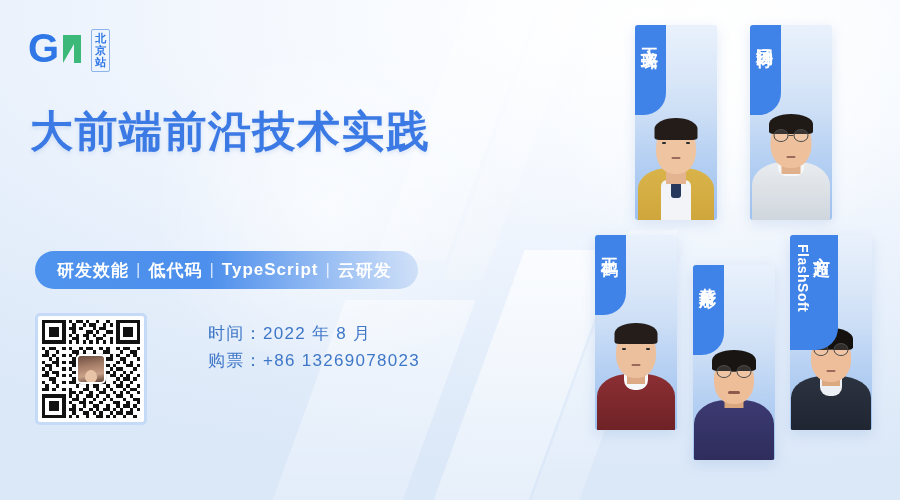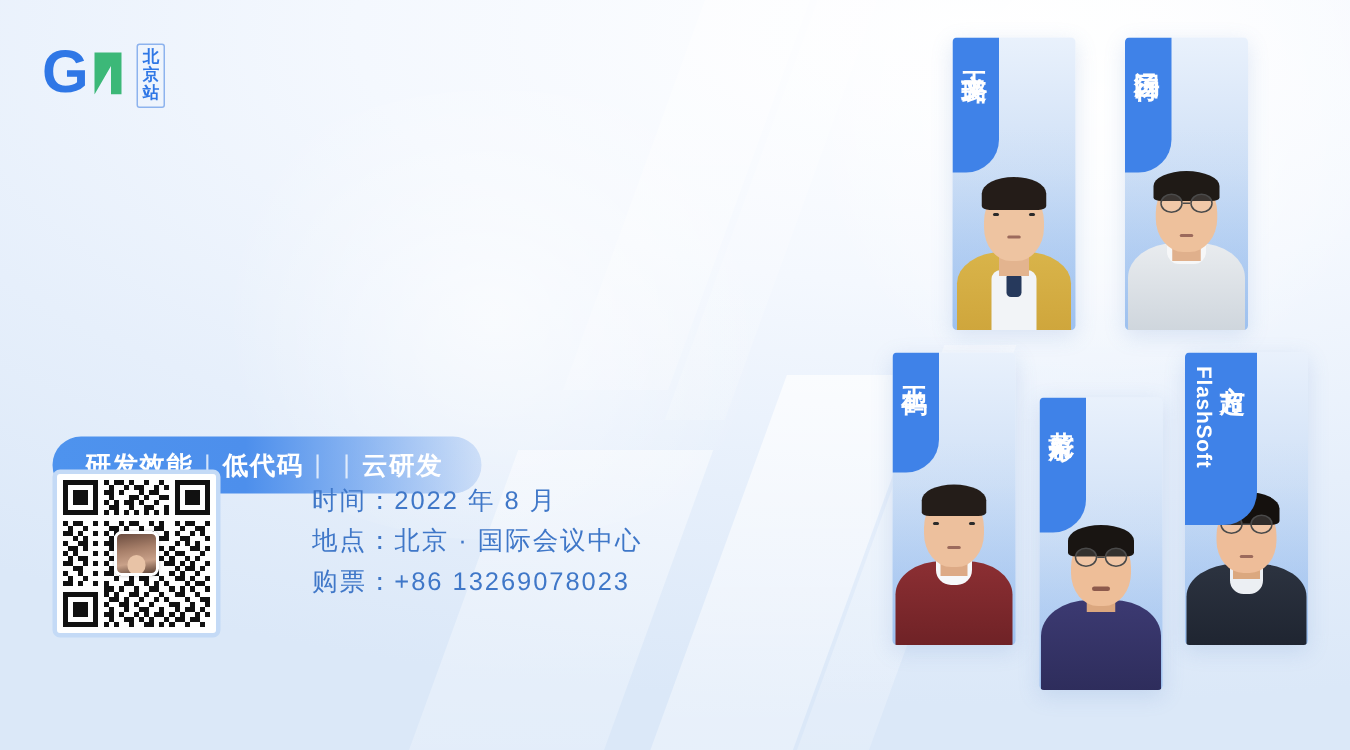--- a/index.html
+++ b/index.html
@@ -52,21 +52,20 @@
     letter-spacing:1.5px;text-shadow:0 2px 4px rgba(80,130,210,.18);
   }
   
   #keyword-pill{
     position:absolute;left:35px;top:251px;height:38px;
     padding:0 26px 0 22px;border-radius:19px;
     display:flex;align-items:center;
     background:linear-gradient(90deg,#4e93ee 0%,#4d8fec 45%,rgba(110,160,235,.25) 100%);
     color:#ffffff;font-size:17px;font-weight:bold;letter-spacing:1px;
     white-space:nowrap;
-    margin-top:40px;
   }
   #keyword-pill .sep{opacity:.75;margin:0 7px;font-weight:normal;}
   
   #qr-card{
     position:absolute;left:35px;top:313px;width:112px;height:112px;
     background:#ffffff;border:3px solid #c4daf6;border-radius:5px;
     box-sizing:border-box;padding:4px;
   }
   #qr-card svg{display:block;width:100%;height:100%;}
   #qr-avatar{
@@ -170,27 +169,29 @@
       </div>
       <div class="logo-badge">
         <span>北</span>
         <span>京</span>
         <span>站</span>
       </div>
     </div>
   </div>
 
   <div id="headline">
+    <div>大前端前沿技术实践</div>
   </div>
 
   <div id="keyword-pill">
     <span>研发效能</span>
     <span class="sep">|</span>
     <span>低代码</span>
     <span class="sep">|</span>
+    <span>TypeScript</span>
     <span class="sep">|</span>
     <span>云研发</span>
   </div>
 
   <div id="qr-card">
     <svg viewBox="0 0 29 29" shape-rendering="crispEdges" aria-hidden="true">
       <rect width="29" height="29" fill="#ffffff"></rect>
       <g fill="#111111">
 
         <path d="M0 0h7v7H0z"></path>
@@ -238,23 +239,20 @@
     <div id="qr-avatar">
         <div class="face"></div>
       </div>
   </div>
 
   <div id="info-block">
     <div class="info-line">
       <span class="lbl">时间：</span><span>2022 年 8 月</span>
     </div>
     <div class="info-line">
-      <span class="lbl">地点：</span><span>北京 · 国际会议中心</span>
-    </div>
-    <div class="info-line">
       <span class="lbl">购票：</span><span>+86 13269078023</span>
     </div>
   </div>
 
 
   <div id="speakers">
 
     <div class="card" style="left:35px;top:25px;width:82px;height:195px;">
       <div class="photo">
         <div class="torso" style="bottom:0;width:76px;height:52px;background:linear-gradient(180deg,#d9b44a 0%,#cfa63c 100%);"></div>

